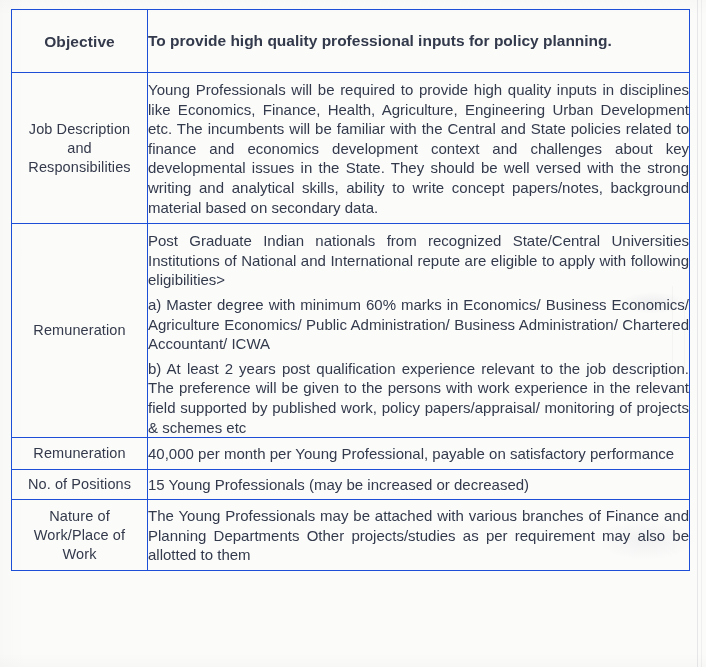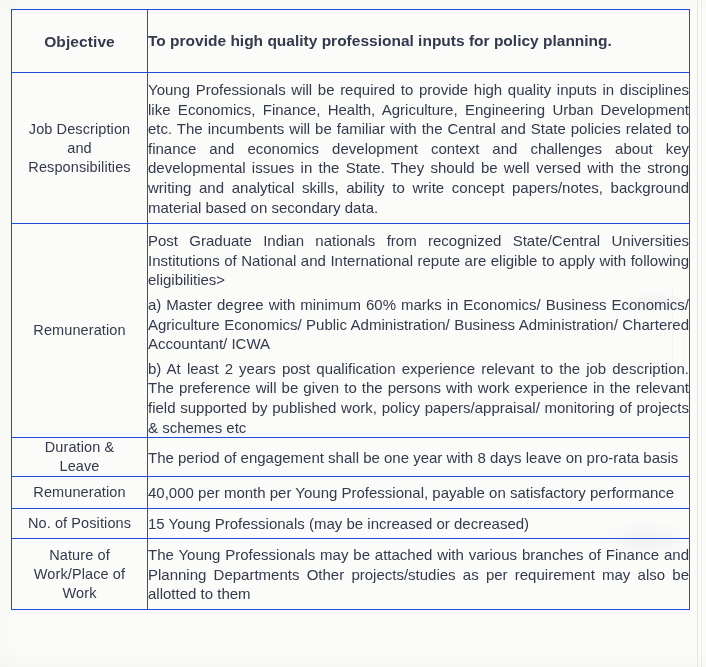--- a/index.html
+++ b/index.html
@@ -169,29 +169,20 @@
       <tr class="row-eligibility">
         <td class="label-cell">Remuneration</td>
         <td class="content-cell">
           <p>Post Graduate Indian nationals from recognized State/Central Universities Institutions of National and International repute are eligible to apply with following eligibilities&gt;</p>
           <p>a) Master degree with minimum 60% marks in Economics/ Business Economics/ Agriculture Economics/ Public Administration/ Business Administration/ Chartered Accountant/ ICWA</p>
           <p>b) At least 2 years post qualification experience relevant to the job description. The preference will be given to the persons with work experience in the relevant field supported by published work, policy papers/appraisal/ monitoring of projects &amp; schemes etc</p>
         </td>
       </tr>
 
 
-      <tr class="row-duration">
-        <td class="label-cell">
-          <span>Duration &amp;</span><br>
-          <span>Leave</span>
-        </td>
-        <td class="content-cell">
-          <p>The period of engagement shall be one year with 8 days leave on pro-rata basis</p>
-        </td>
-      </tr>
 
       <tr class="row-remuneration">
         <td class="label-cell">Remuneration</td>
         <td class="content-cell">
           <p>40,000 per month per Young Professional, payable on satisfactory performance</p>
         </td>
       </tr>
 
       <tr class="row-positions">
         <td class="label-cell">No. of Positions</td>

